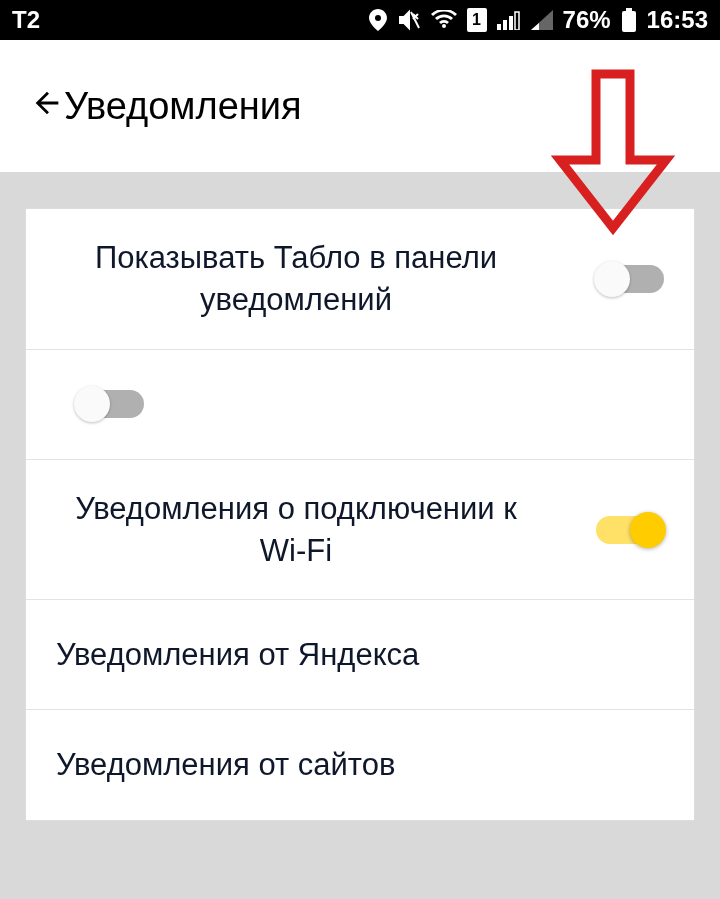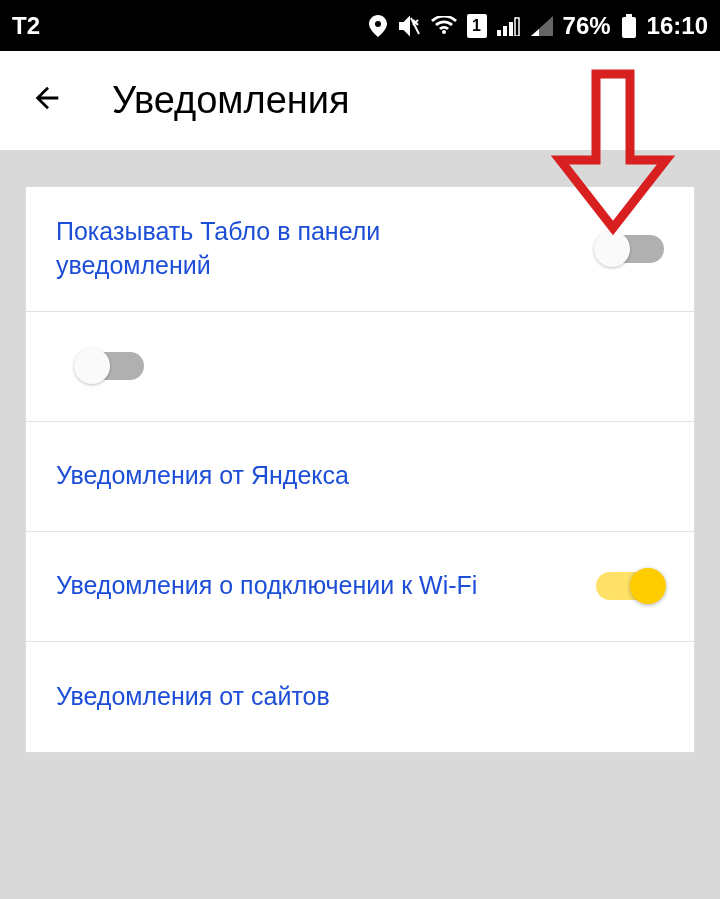--- a/index.html
+++ b/index.html
@@ -1,39 +1,38 @@
 <!DOCTYPE html>
 <html><head>
   <meta charset="utf-8">
   <style>
     * { margin: 0; padding: 0; box-sizing: border-box; }
     html, body { width: 720px; height: 899px; overflow: hidden; font-family: -apple-system, "Helvetica Neue", Arial, sans-serif; background: #d9d9d9; }
 
     .status-bar {
-      height: 51px;
+      height: 40px;
       background: #000;
       color: #fff;
       display: flex;
       align-items: center;
       justify-content: space-between;
       padding: 0 12px;
       font-size: 24px;
       font-weight: 600;
     }
     .status-left { display: flex; align-items: center; gap: 8px; }
     .status-right { display: flex; align-items: center; gap: 10px; }
     .status-right .ic { display: inline-flex; align-items: center; }
 
     .header {
-      height: 99px;
+      height: 132px;
       background: #fff;
       display: flex;
       align-items: center;
       padding: 0 30px;
-      gap: 48px;
     }
     .back-arrow { font-size: 38px; line-height: 1; cursor: pointer; user-select: none; }
     .header-title { font-size: 38px; font-weight: 400; color: #000; }
 
     .content {
       padding: 36px 25px 0 25px;
     }
 
     .card {
       background: #fff;
@@ -43,25 +42,26 @@
     .row {
       display: flex;
       align-items: center;
       justify-content: space-between;
       padding: 28px 30px;
       border-bottom: 1px solid #e3e3e3;
       min-height: 110px;
     }
     .row:last-child { border-bottom: none; }
     .row-label {
-      font-size: 25px;
+      font-size: 31px;
       line-height: 1.35;
-      color: #1d4ed8;
+      color: #0f172a;
       max-width: 480px;
       font-weight: 400;
+      text-align: center;
     }
 
     .toggle {
       width: 68px;
       height: 28px;
       border-radius: 14px;
       position: relative;
       flex-shrink: 0;
       margin-left: 20px;
     }
@@ -126,21 +126,21 @@
           <path fill="#fff" d="M0 20L8 20 8 13z"></path>
         </svg>
     </span>
     <span>76%</span>
     <span class="ic">
       <svg width="16" height="24" viewBox="0 0 16 24">
           <rect x="5" y="0" width="6" height="3" fill="#fff"></rect>
           <rect x="1" y="3" width="14" height="21" rx="2" fill="#fff"></rect>
         </svg>
     </span>
-    <span>16:10</span>
+    <span>16:53</span>
   </div>
 </div>
 
 <div class="header">
   <span class="back-arrow">
     <svg width="34" height="34" viewBox="0 0 24 24">
         <path fill="#000" d="M20 11H7.8l5.6-5.6L12 4l-8 8 8 8 1.4-1.4L7.8 13H20z"></path>
       </svg>
   </span>
   <span class="header-title">Уведомления</span>
@@ -157,28 +157,28 @@
     </div>
 
 
     <div class="row">
       <div class="toggle off">
           <div class="knob"></div>
         </div>
     </div>
 
     <div class="row">
-      <div class="row-label">Уведомления от Яндекса</div>
-    </div>
-
-    <div class="row">
       <div class="row-label">Уведомления о подключении к Wi-Fi</div>
       <div class="toggle on">
           <div class="knob"></div>
         </div>
+    </div>
+
+    <div class="row">
+      <div class="row-label">Уведомления от Яндекса</div>
     </div>
 
     <div class="row">
       <div class="row-label">Уведомления от сайтов</div>
     </div>
 
   </div>
 </div>
 
 <svg class="arrow-annotation" width="130" height="170" viewBox="0 0 130 170">

